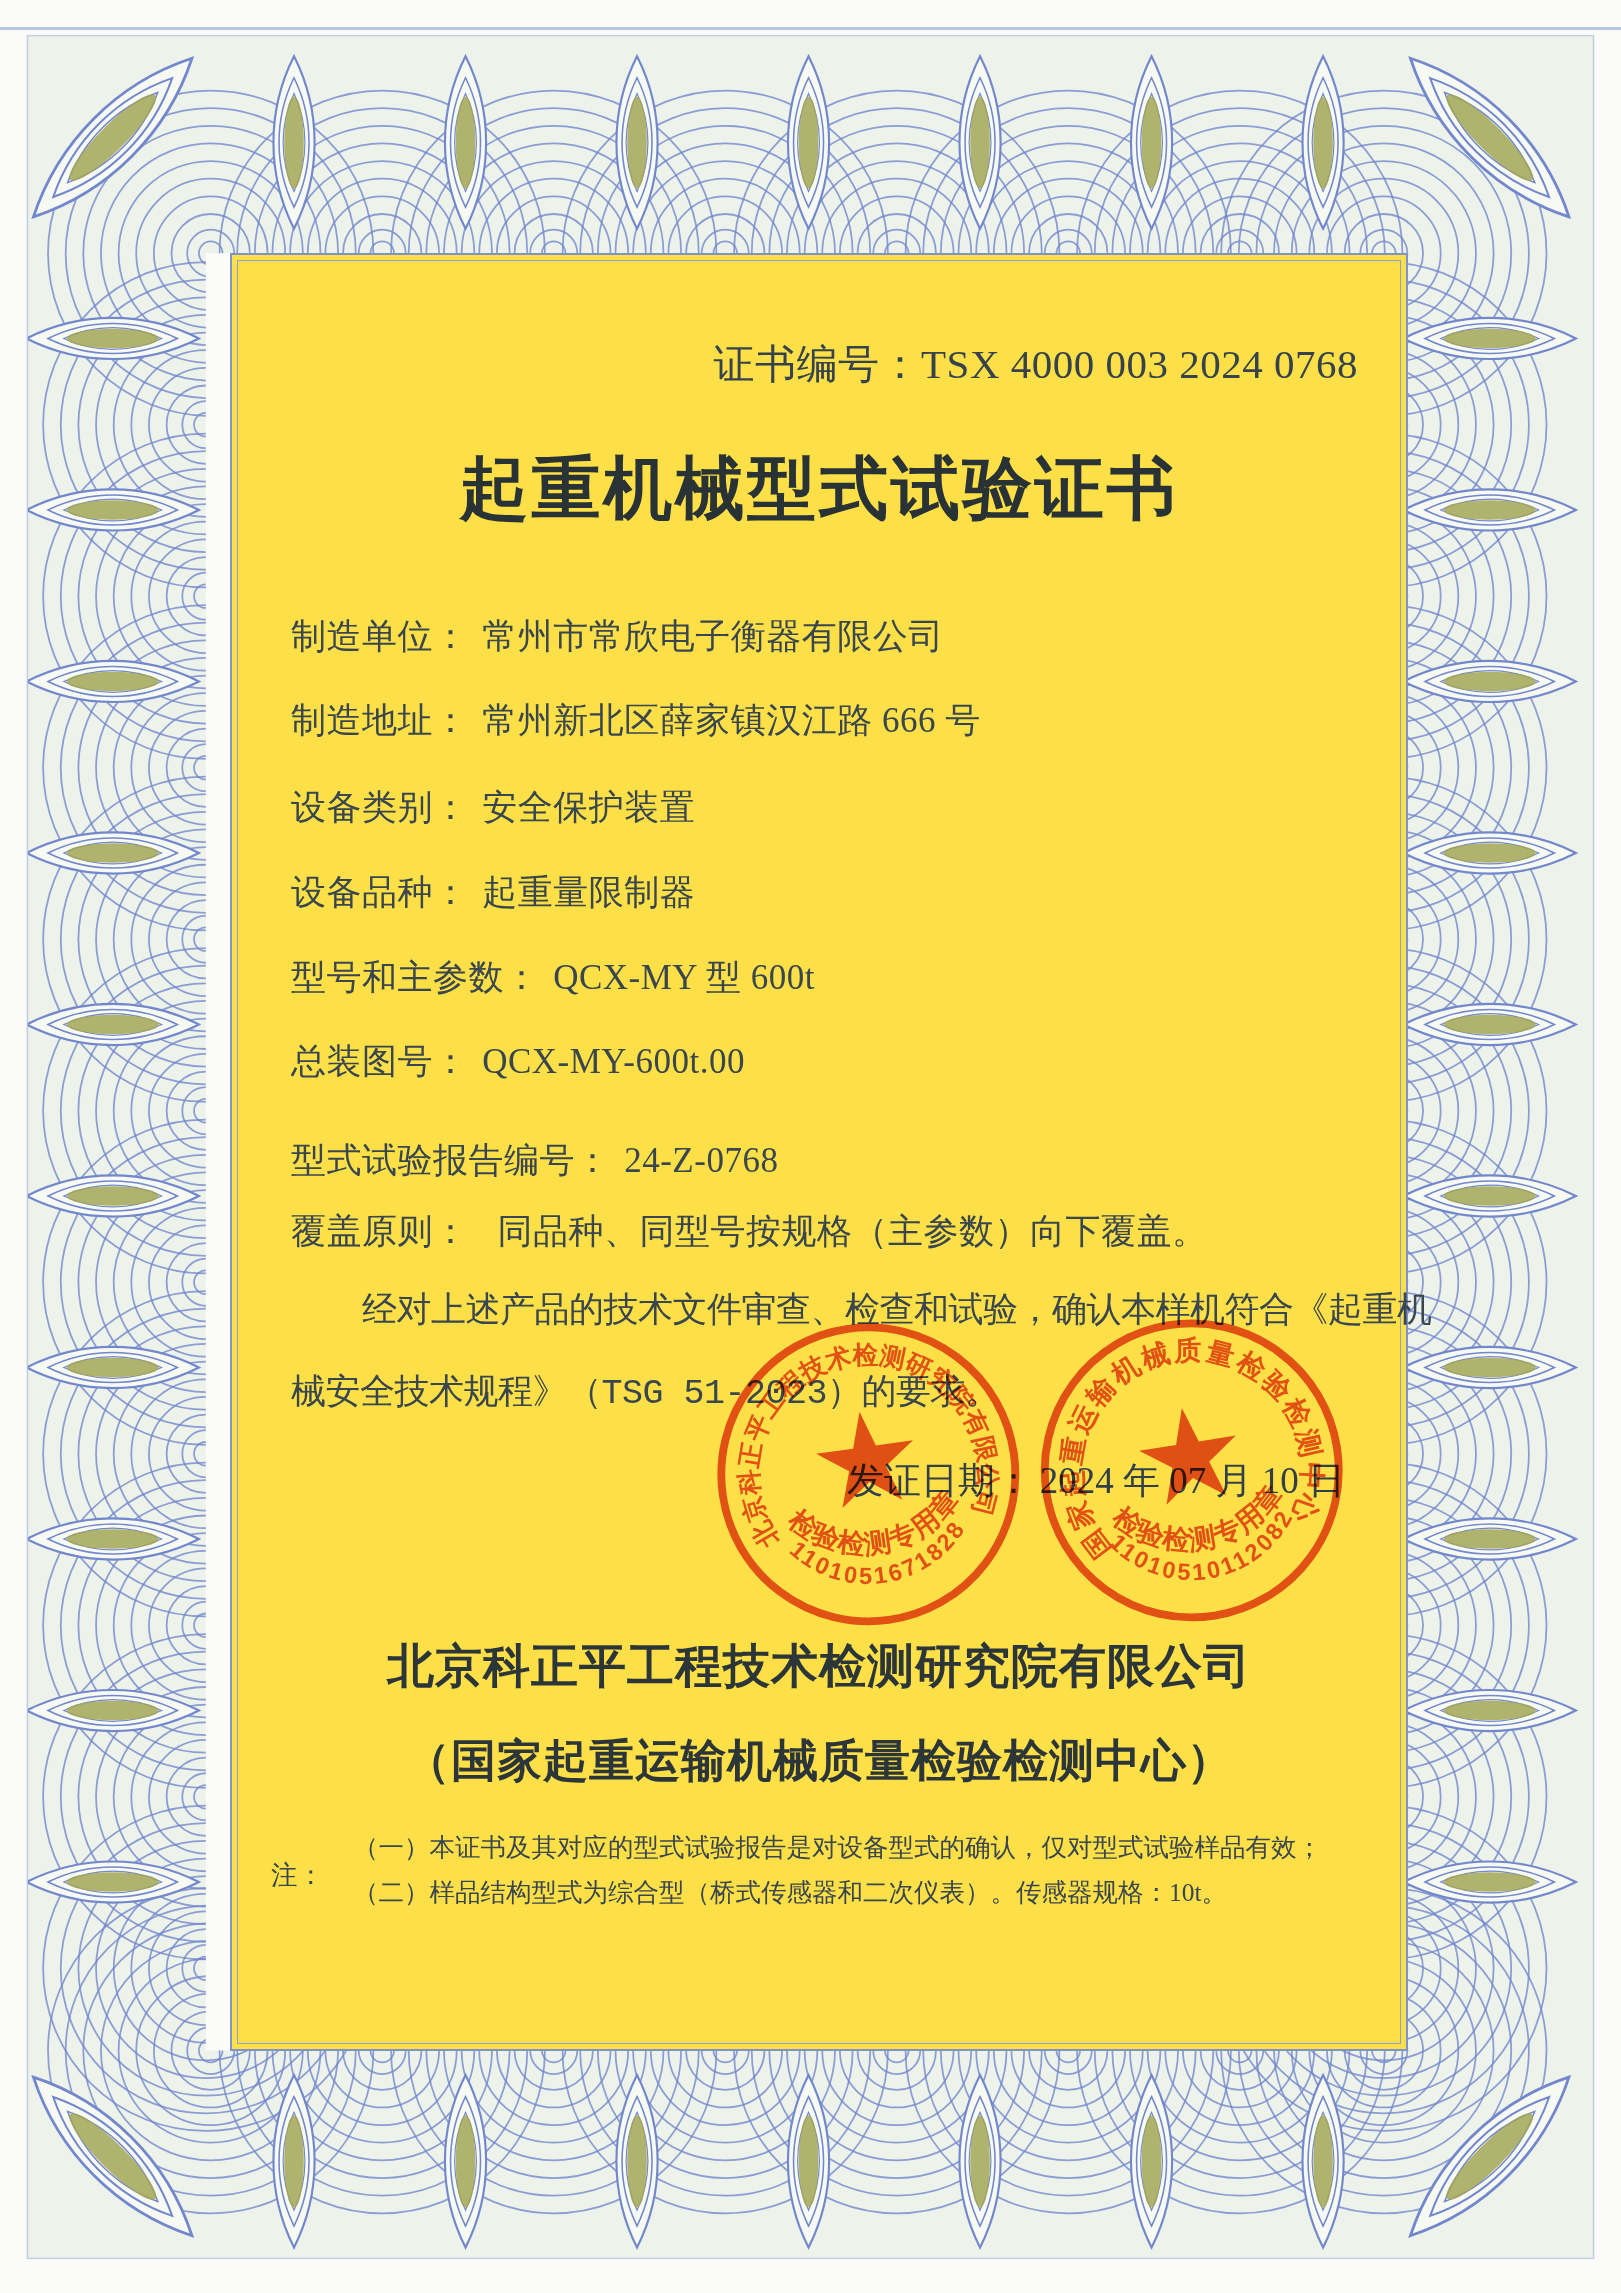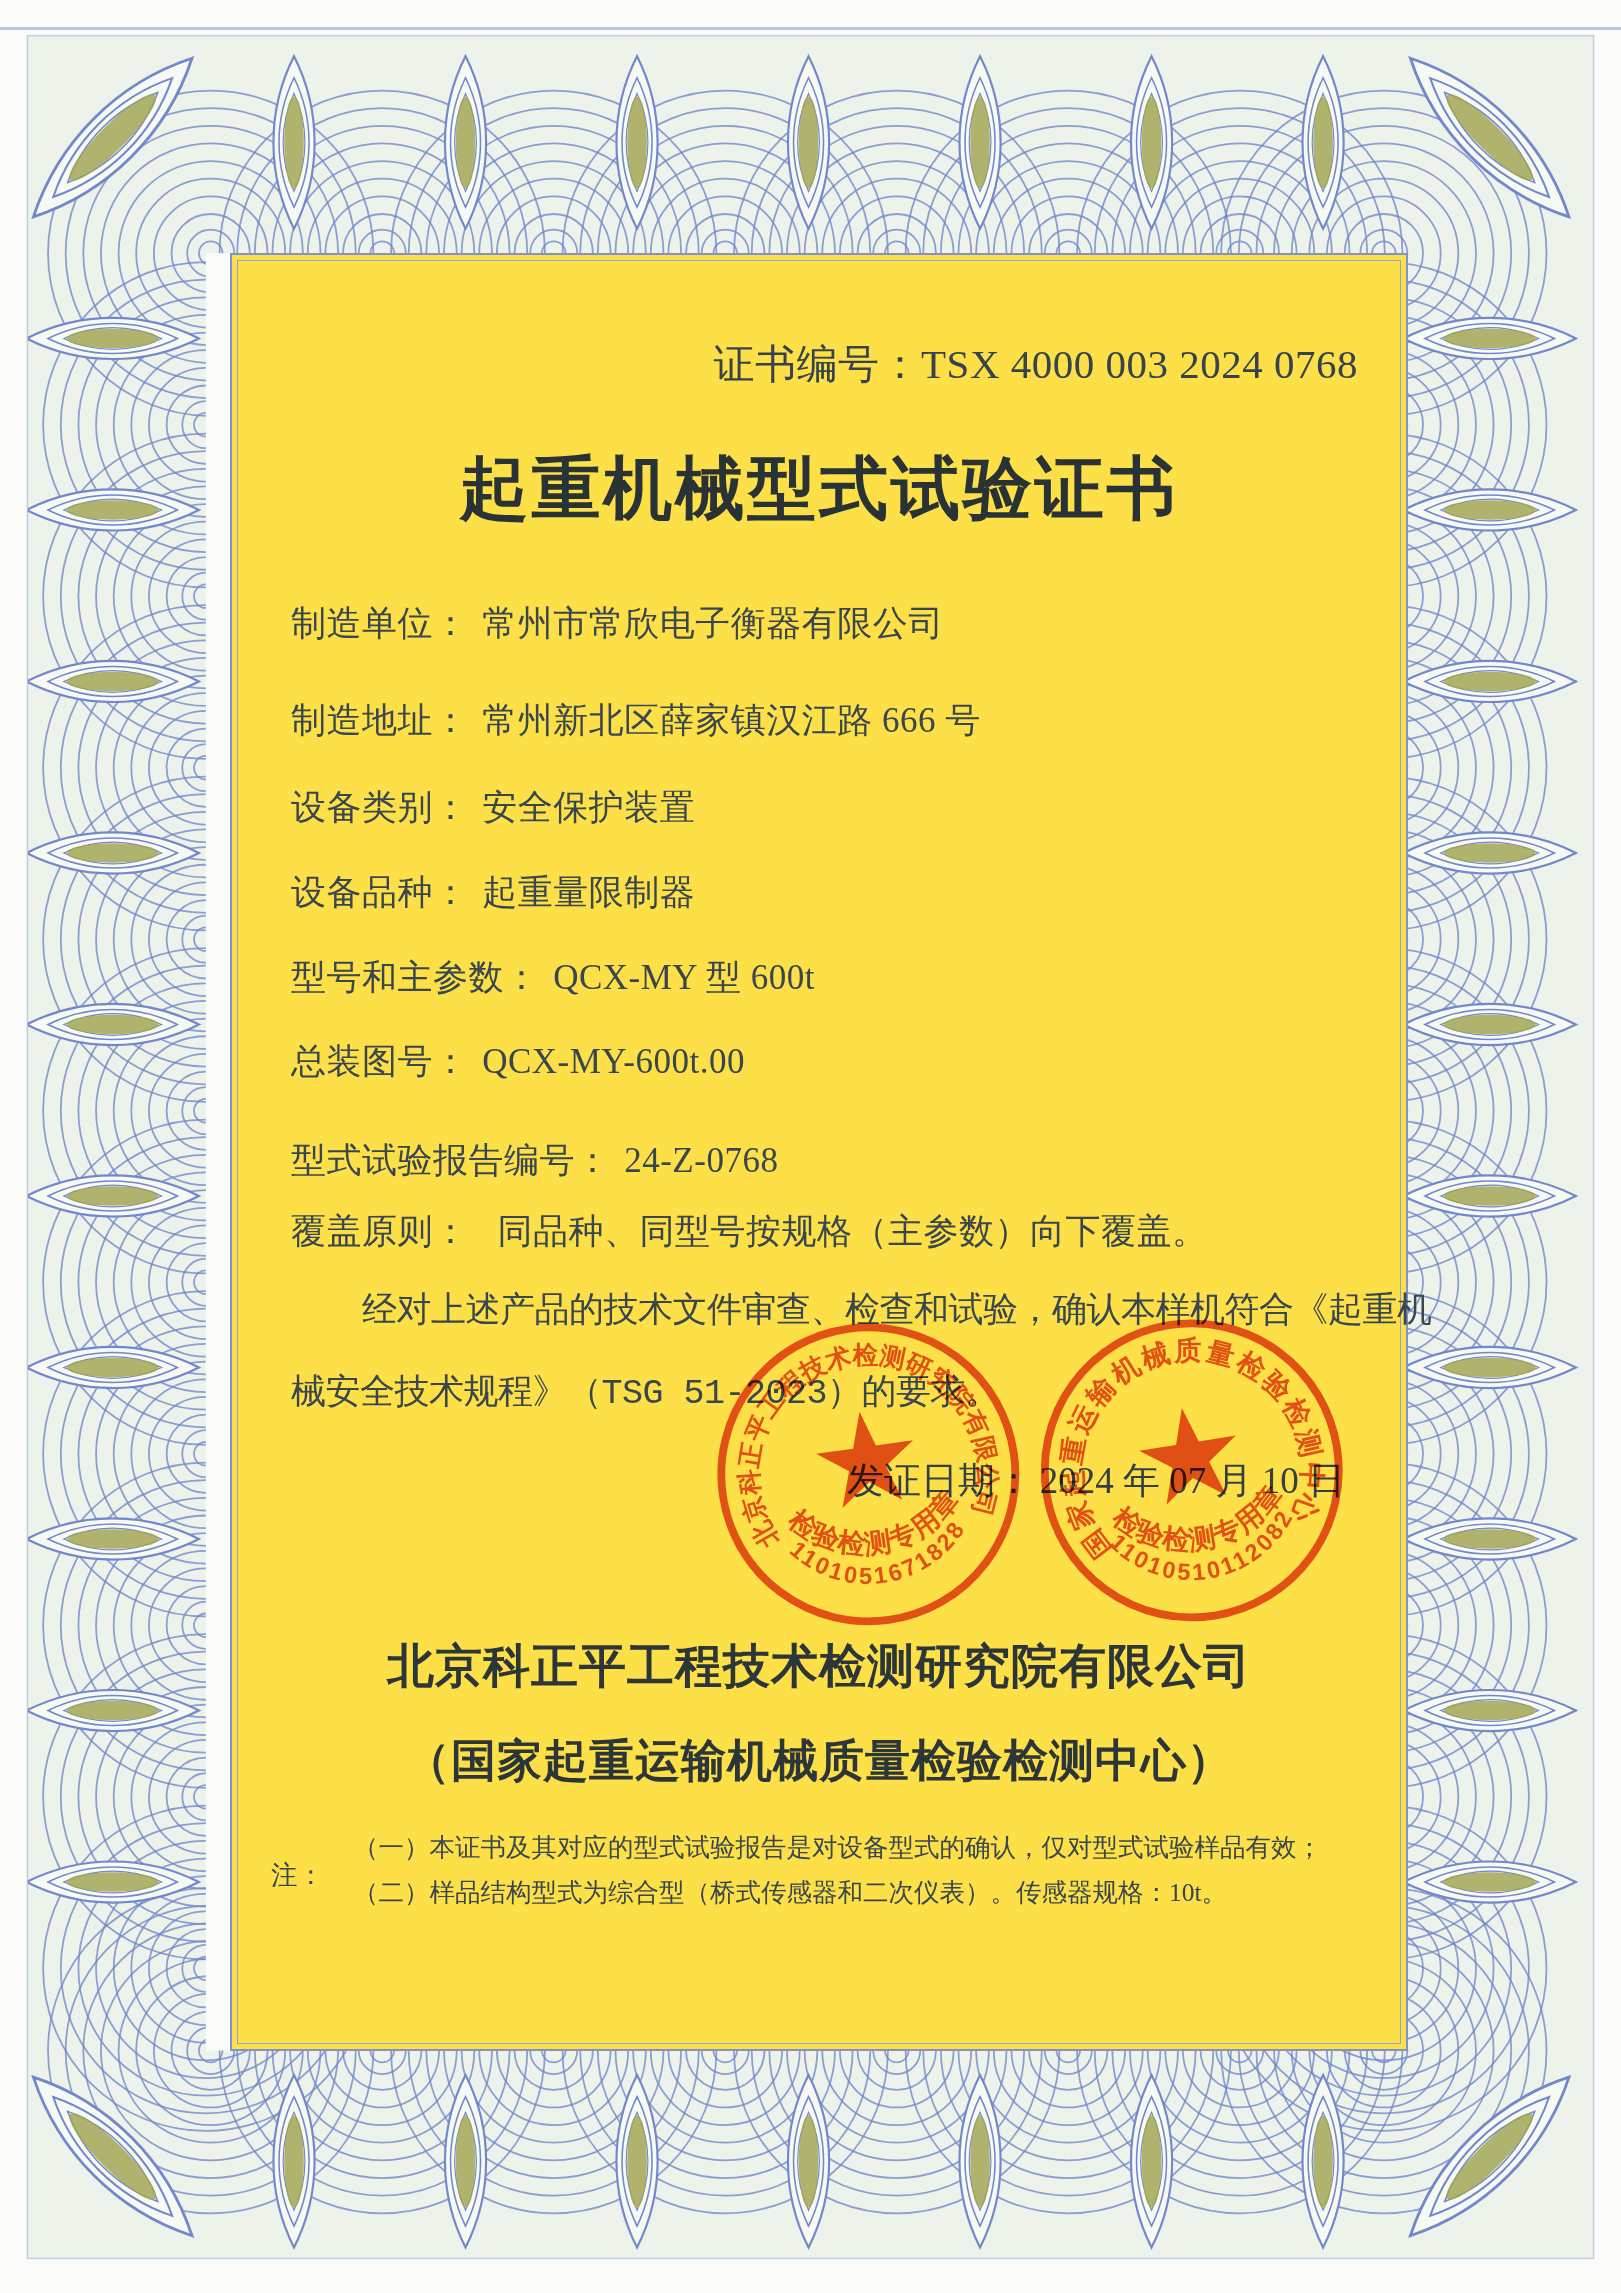--- a/index.html
+++ b/index.html
@@ -28,21 +28,21 @@
     letter-spacing:0.5px; color:#37434c; white-space:nowrap; }
   .cert-title {
     position:absolute; top:192px; left:0; width:100%; margin:0; text-align:center;
     font-family:"Liberation Sans","DejaVu Sans",sans-serif; font-weight:900;
     font-size:69px; letter-spacing:2.9px; color:#293234; line-height:84px;
   }
   .field { position:absolute; left:59px; font-size:35px; line-height:49px;
     letter-spacing:0.5px; white-space:nowrap; }
   .fvalue { margin-left:13.7px; }
   .gap-lg { margin-left:29px; }
-  .f0{top:344px} .f1{top:441px} .f2{top:528px} .f3{top:613px}
+  .f0{top:357px} .f1{top:441px} .f2{top:528px} .f3{top:613px}
   .f4{top:698px} .f5{top:782px} .f6{top:881px} .f7{top:952px}
 
   .stmt { position:absolute; left:59px; font-size:35px; line-height:49px;
     letter-spacing:-0.5px; white-space:nowrap;font-family:Liberation Mono, monospace; }
   .stmt-l1 { top:1033px; padding-left:71px; }
   .stmt-l2 { top:1115px; }
 
   .issue-date { position:absolute; top:1200px; right:61px; font-size:37px;
     line-height:51px; white-space:nowrap; color:#333f47; }
   .issue-date .fvalue { margin-left:7.8px; }

